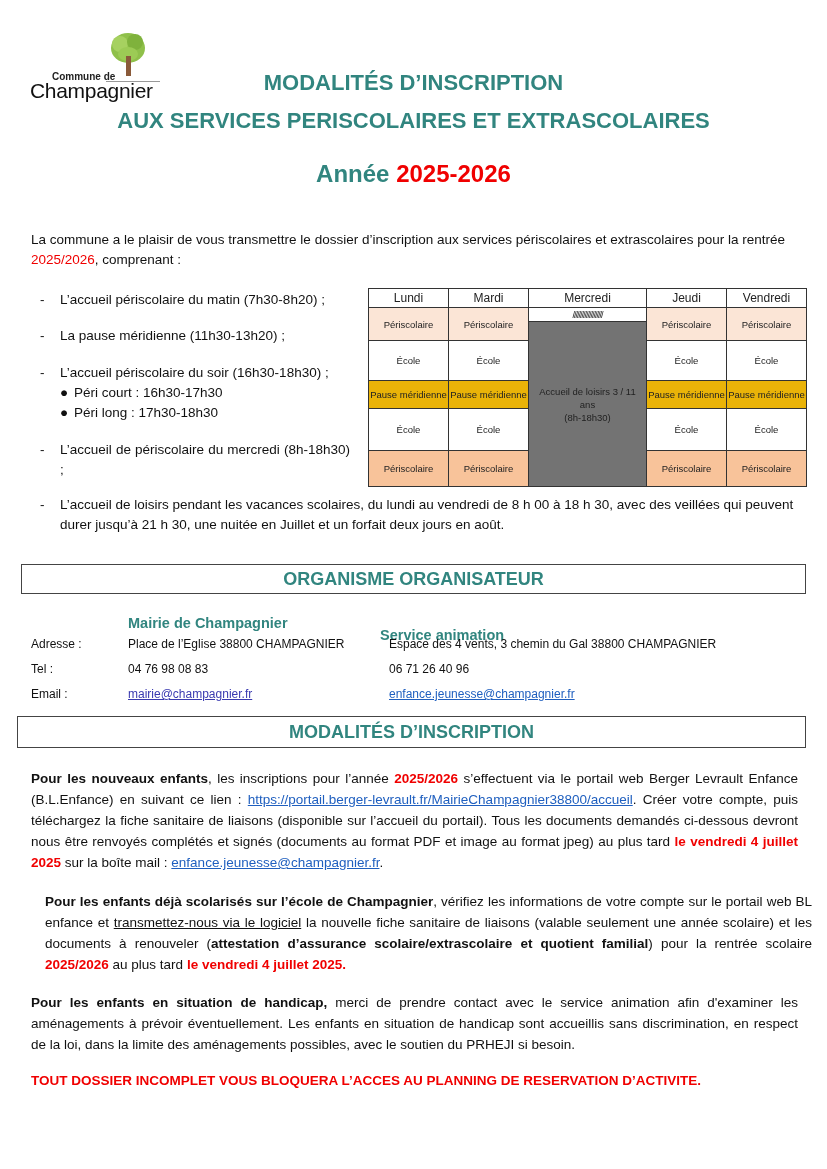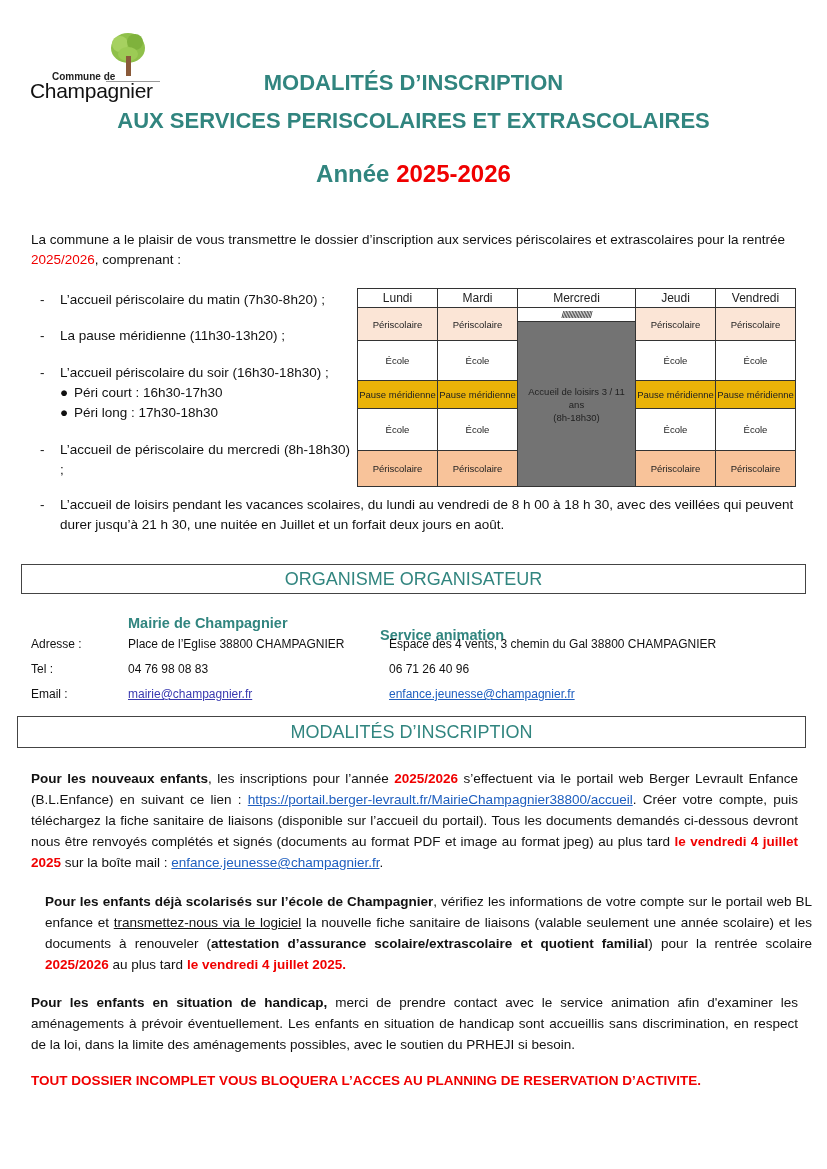--- a/index.html
+++ b/index.html
@@ -14,32 +14,32 @@
   .title1{left:0;width:827px;top:70px;text-align:center;font-size:22px;font-weight:bold;}
   .title2{left:0;width:827px;top:108px;text-align:center;font-size:22px;font-weight:bold;}
   .title3{left:0;width:827px;top:160px;text-align:center;font-size:24px;font-weight:bold;}
   .intro{left:31px;top:230px;width:770px;font-size:13.5px;line-height:20px;}
   .list{left:40px;top:290px;width:310px;font-size:13.5px;line-height:20px;}
   .list .item{position:absolute;left:0;width:310px;}
   .list .dash{position:absolute;left:0;}
   .list .txt{position:absolute;left:20px;width:290px;text-align:justify;}
   .list .sub{position:absolute;left:20px;}
   .list .sub .dot{display:inline-block;width:14px;}
-  .sched{left:357px;top:288px;border-collapse:collapse;font-size:9.5px;table-layout:fixed;}
+  .sched{left:368px;top:288px;border-collapse:collapse;font-size:9.5px;table-layout:fixed;}
   .sched td,.sched th{border:1.5px solid #333;text-align:center;padding:0;color:#222;font-weight:normal;}
   .sched th{font-size:12px;height:18px;background:#fff;}
   .peach1{background:#fbe5d6;}
   .green{background:#eab308;}
   .orange{background:#f8c39a;}
   .blue{background:#737373;}
   .hatch{background:#fff;color:#888;font-size:9px;letter-spacing:-1px;}
   .vac{left:40px;top:495px;width:760px;font-size:13.5px;line-height:20px;}
   .vac .dash{position:absolute;left:0;}
   .vac .txt{position:absolute;left:20px;width:740px;}
-  .box{border:1.5px solid #444;text-align:center;font-size:18px;font-weight:normal;}
+  .box{border:1.5px solid #444;text-align:center;font-size:18px;font-weight:bold;}
   .box1{left:21px;top:564px;width:783px;height:28px;line-height:28px;}
   .box2{left:17px;top:716px;width:787px;height:30px;line-height:30px;}
   .org{left:31px;top:615px;width:780px;font-size:12px;}
   .org .h{position:absolute;font-size:14.5px;font-weight:bold;}
   .org .l{position:absolute;left:0;}
   .org .c1{position:absolute;left:97px;}
   .org .c2{position:absolute;left:358px;}
   a.link{color:#1f5fbf;text-decoration:underline;}
   .para{left:31px;width:767px;font-size:13.5px;line-height:21px;text-align:justify;}
   .p1{top:768px;}

